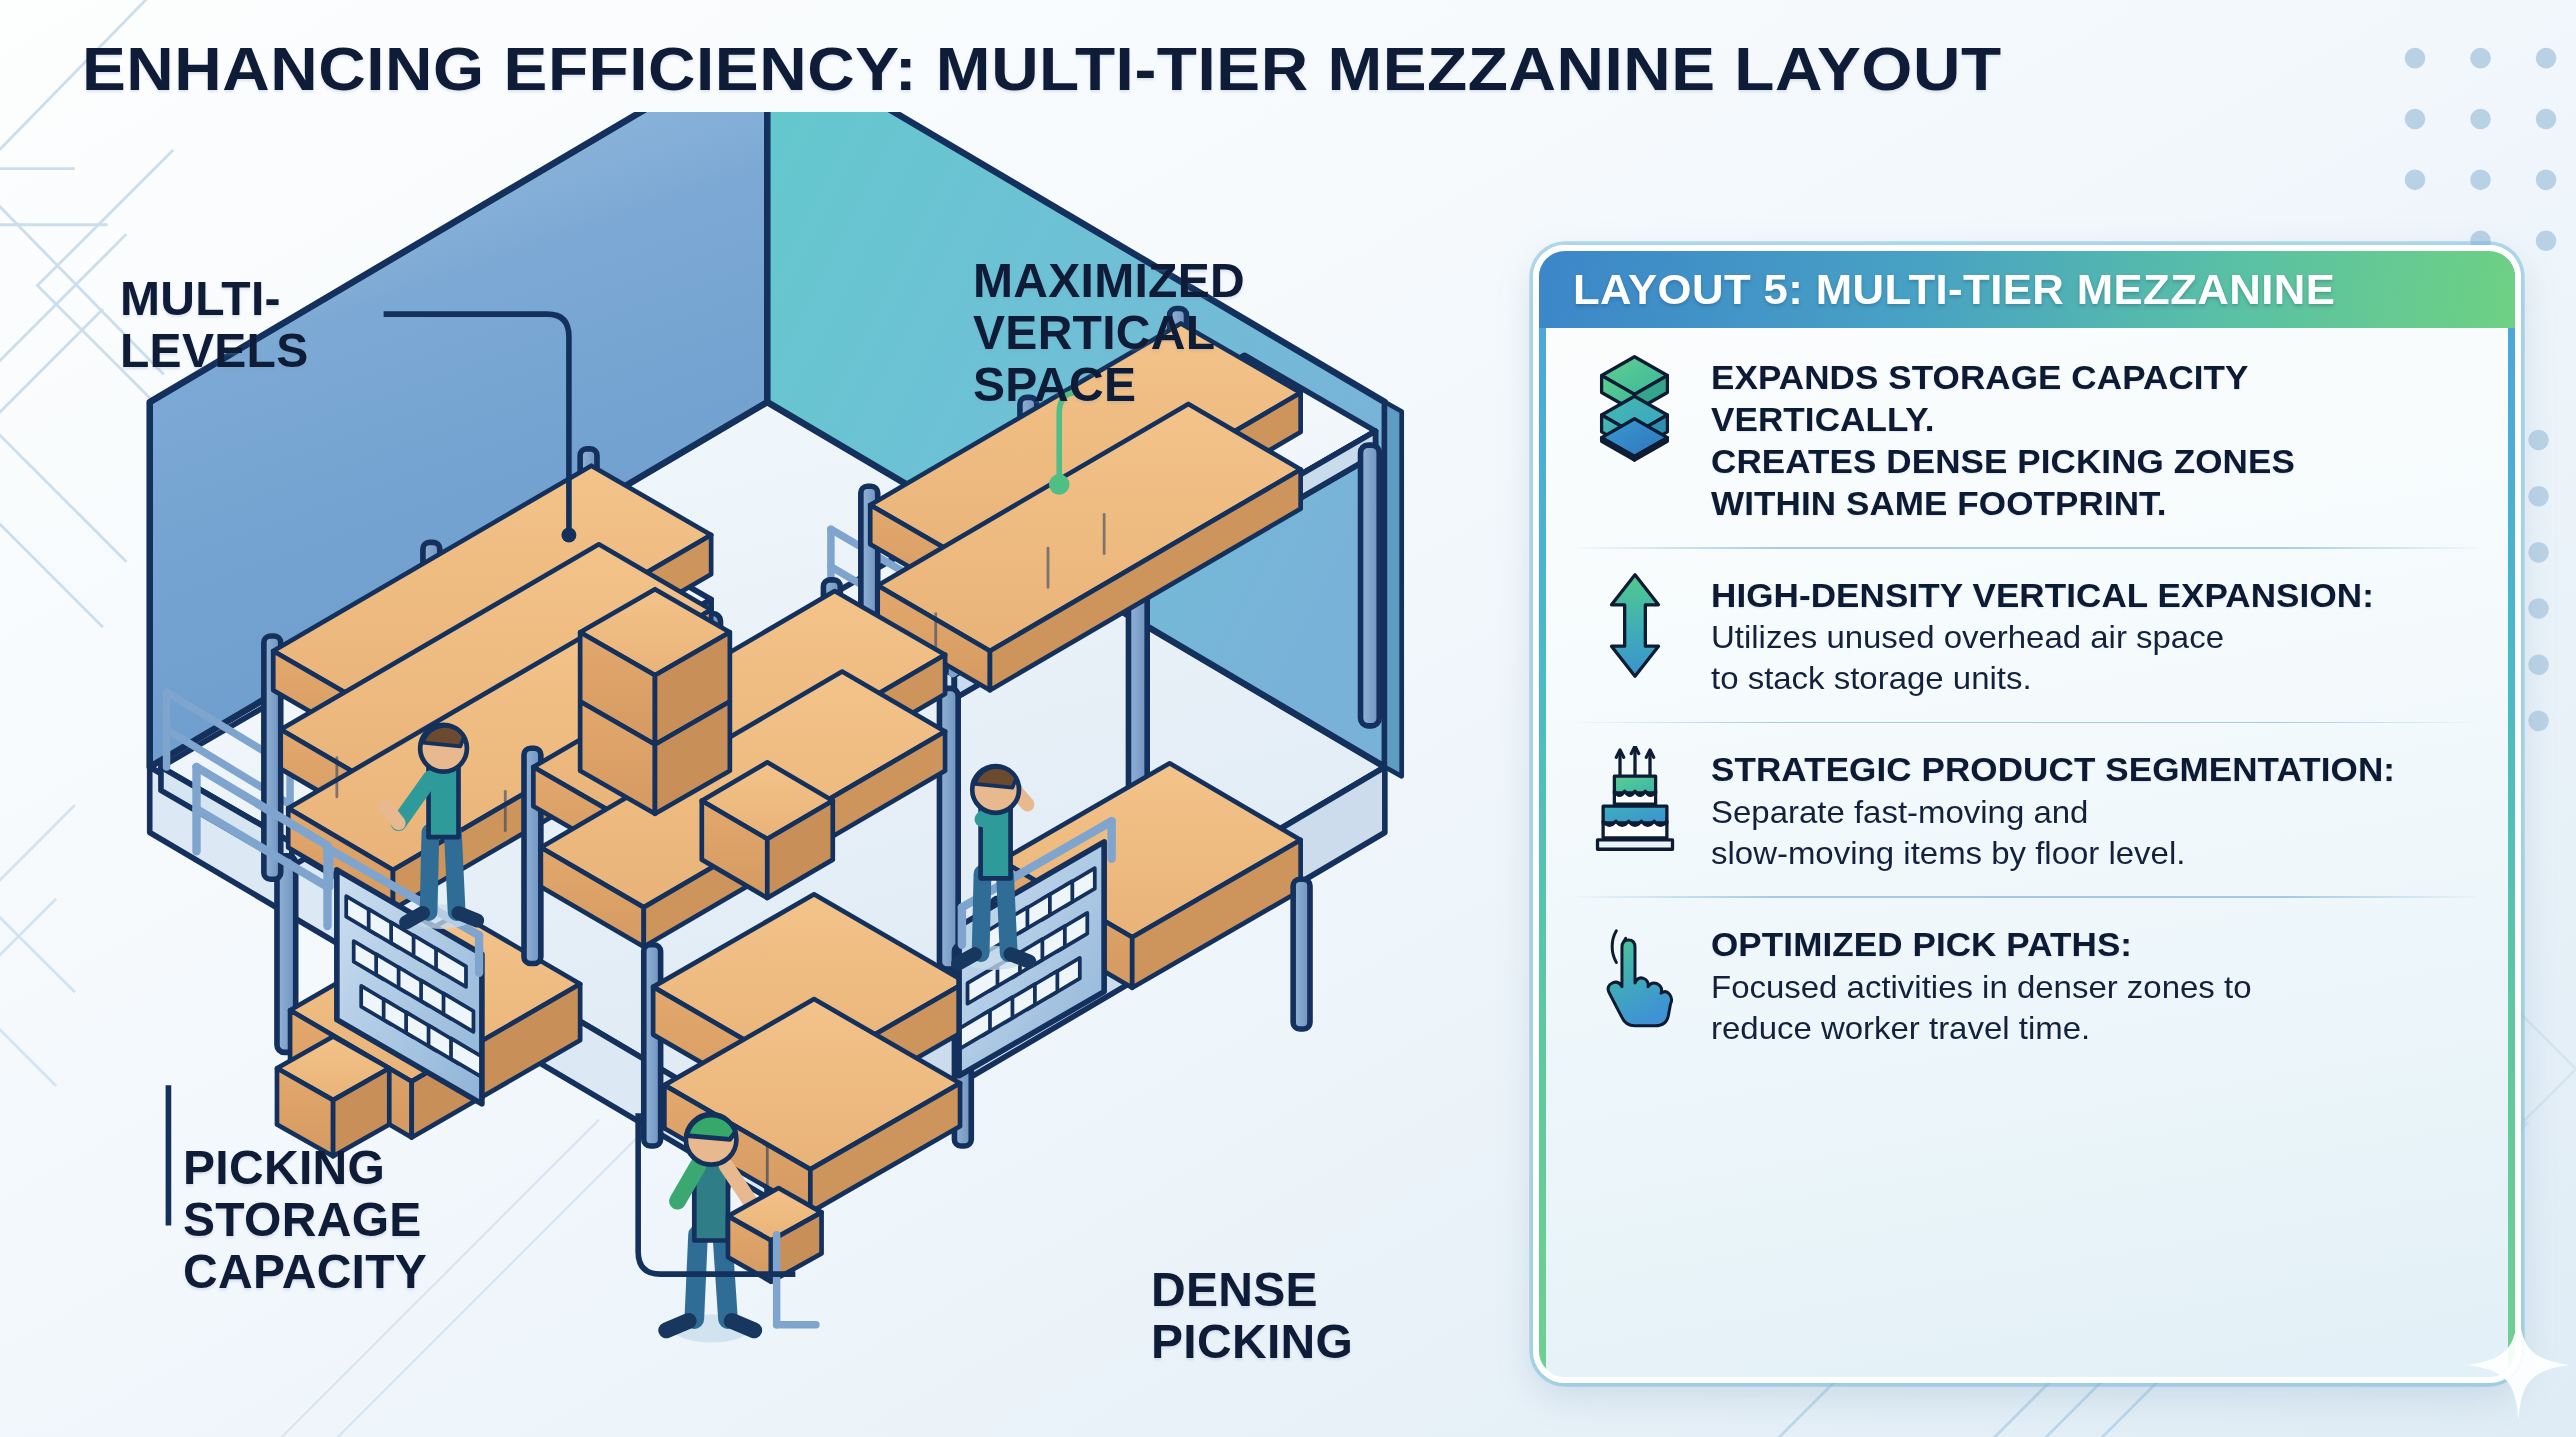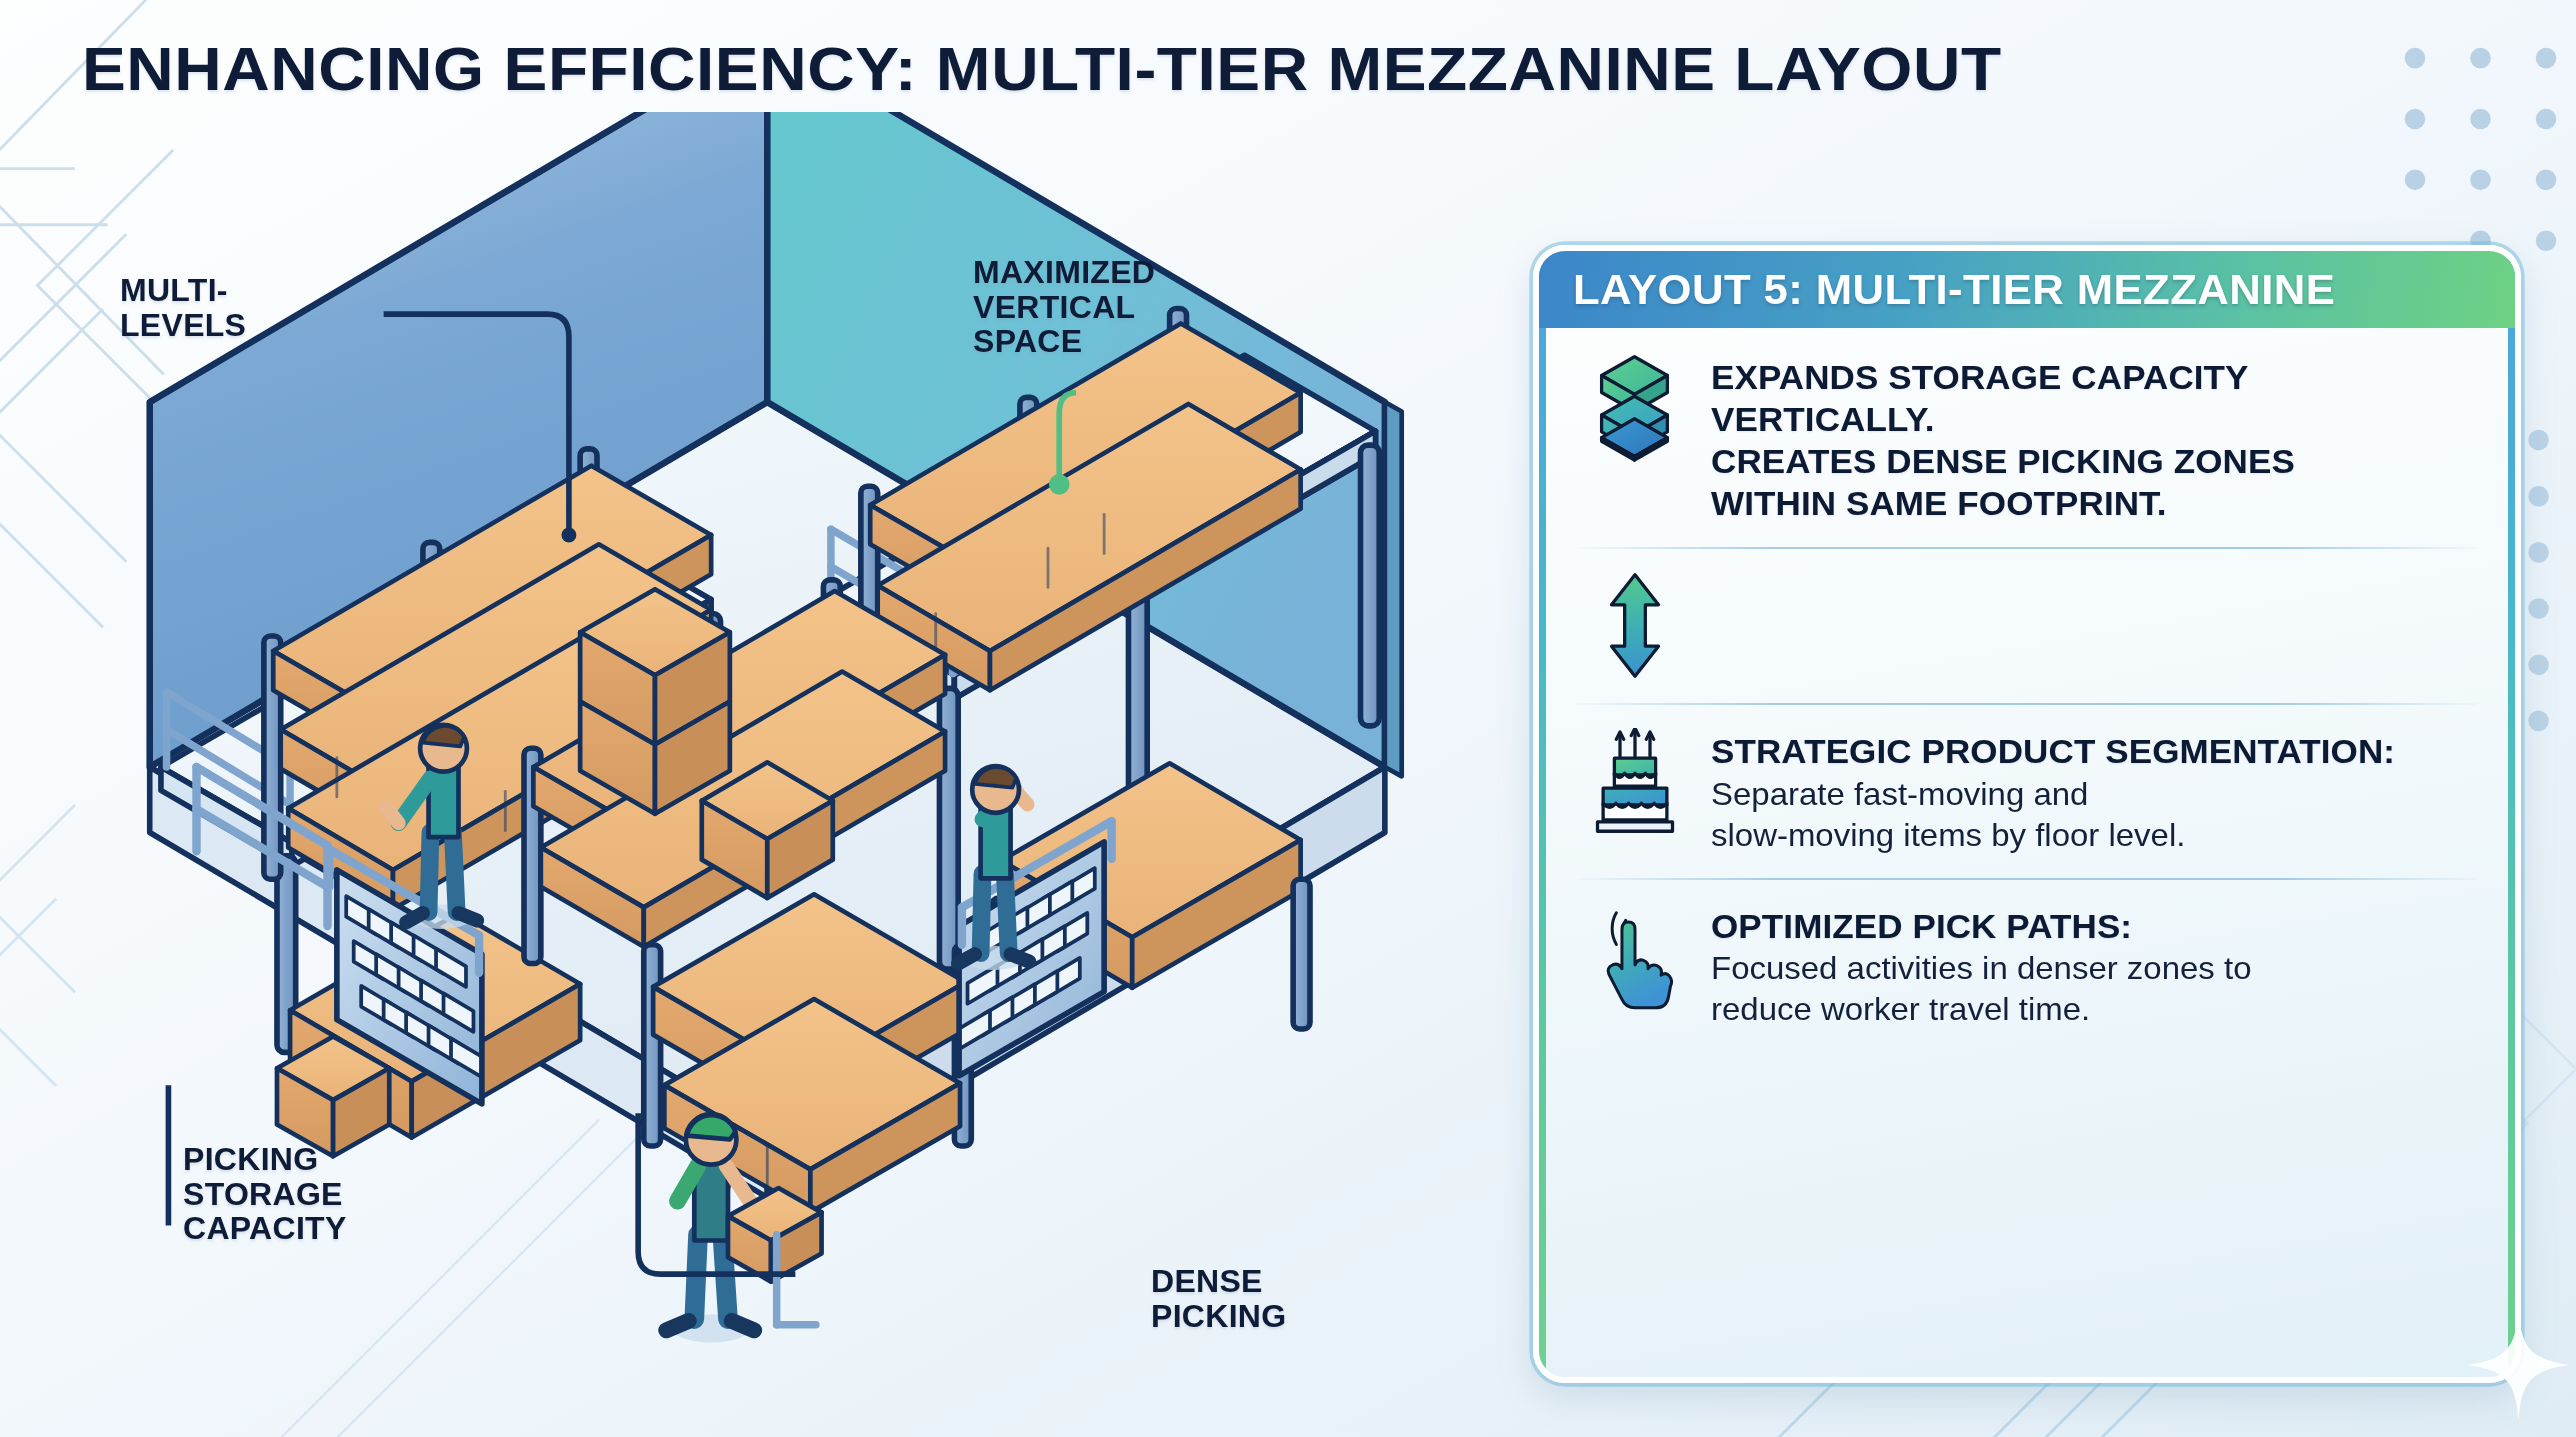--- a/index.html
+++ b/index.html
@@ -51,21 +51,21 @@
     width: 1460px;
     height: 1310px;
   }
   .illus-svg { width: 100%; height: 100%; display: block; }
 
   
   .callout {
     position: absolute;
     color: #0e1c38;
     font-weight: 700;
-    font-size: 32px;
+    font-size: 48px;
     line-height: 1.08;
     letter-spacing: 0.3px;
     text-shadow: 0 1.9px 2.8px rgba(130,150,180,0.25);
     white-space: pre-line;
   }
   .callout.c-multi   { left: 120px;  top: 273px; text-align: left; }
   .callout.c-maxv    { left: 973px; top: 255px; width: 421px; text-align: left; }
   .callout.c-expand  { left: 183px;  top: 1142px; text-align: left; }
   .callout.c-dense   { left: 1151px; top: 1264px; width: 328px; text-align: left; }
 
@@ -650,20 +650,25 @@
           <defs>
             <linearGradient id="arrG" x1="0" y1="0" x2="0" y2="1">
               <stop offset="0%" stop-color="#53c98c"></stop>
               <stop offset="50%" stop-color="#3fb0b4"></stop>
               <stop offset="100%" stop-color="#3a92cf"></stop>
             </linearGradient>
           </defs>
           <path d="M35 4 L60 36 L46 36 L46 80 L60 80 L35 112 L10 80 L24 80 L24 36 L10 36 Z" fill="url(#arrG)" stroke="#0d1b33" stroke-width="3.5" stroke-linejoin="round"></path>
         </svg>
       </div>
+      <div class="feature-text">
+        <div class="feat-title">HIGH-DENSITY VERTICAL EXPANSION:</div>
+        <div class="feat-desc">Utilizes unused overhead air space
+to stack storage units.</div>
+      </div>
     </div>
 
     <div class="feature">
       <div class="feature-icon">
         <svg width="90" height="109" viewBox="0 0 96 116">
           <defs>
             <linearGradient id="cakeTop" x1="0" y1="0" x2="1" y2="1">
               <stop offset="0%" stop-color="#5ccf92"></stop>
                 <stop offset="100%" stop-color="#3cb3a8"></stop>
             </linearGradient>

